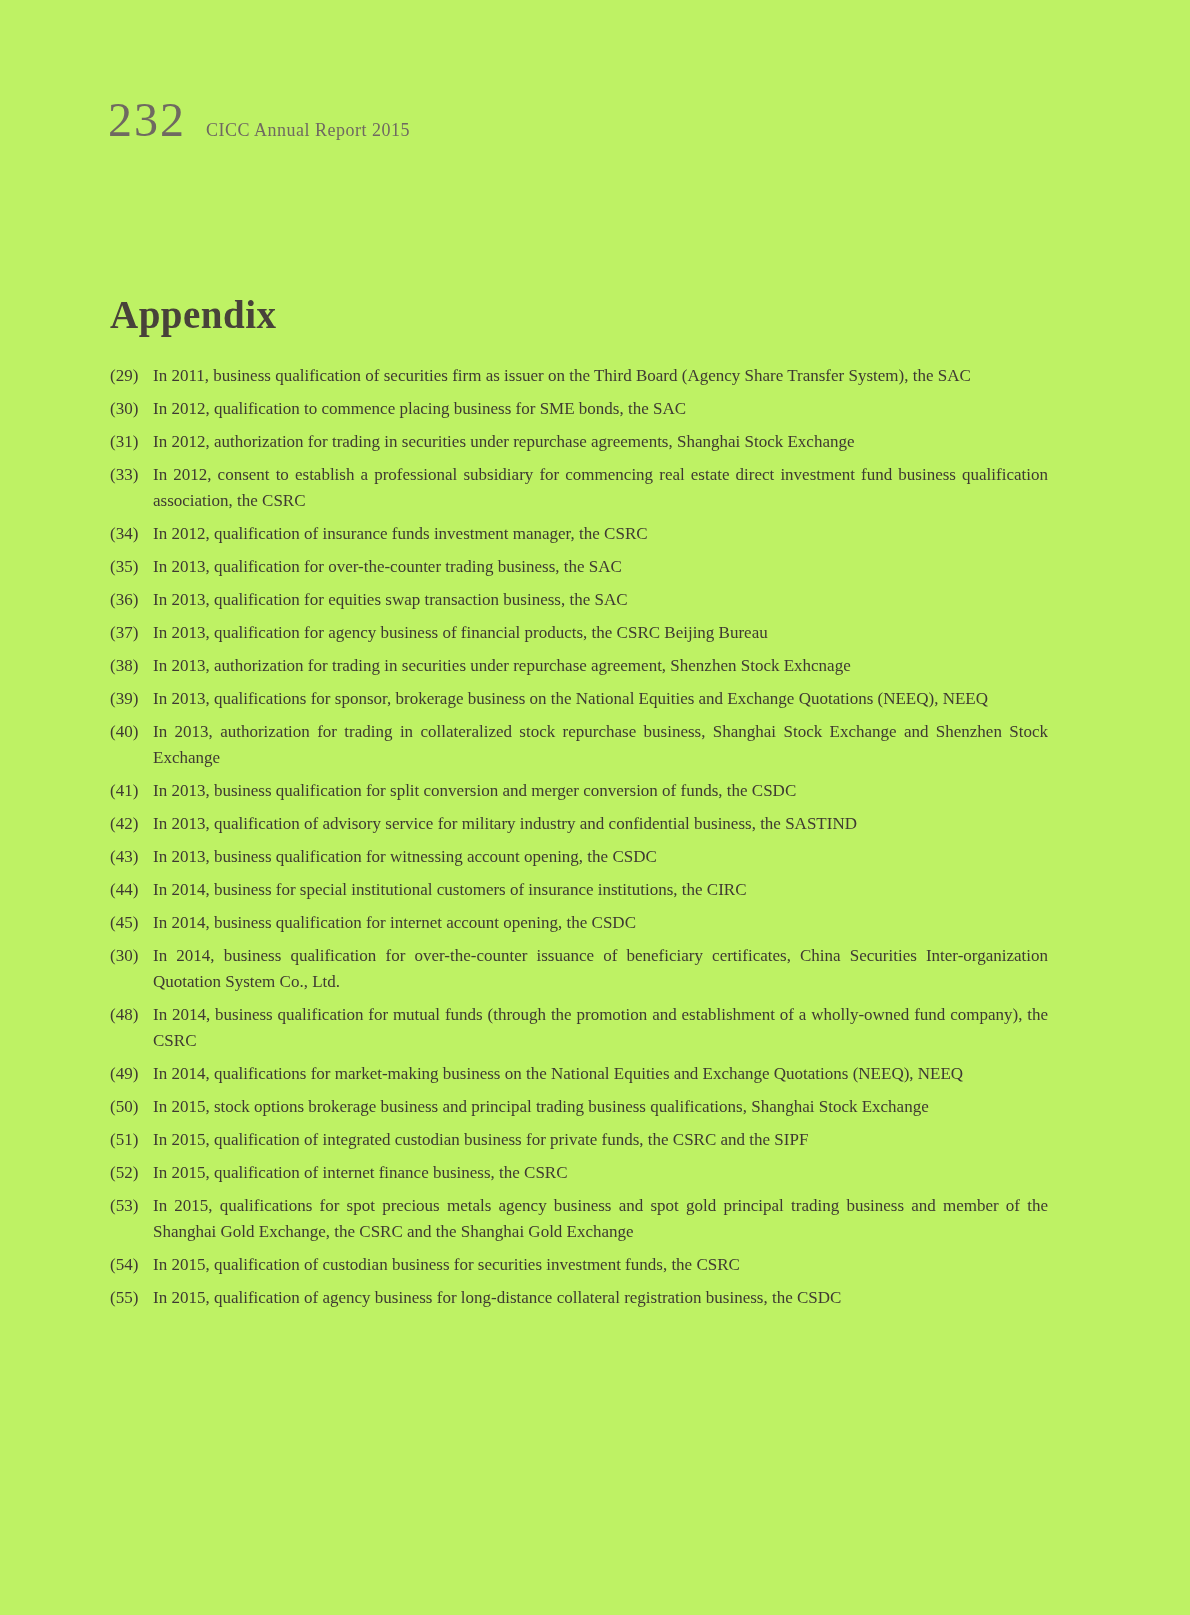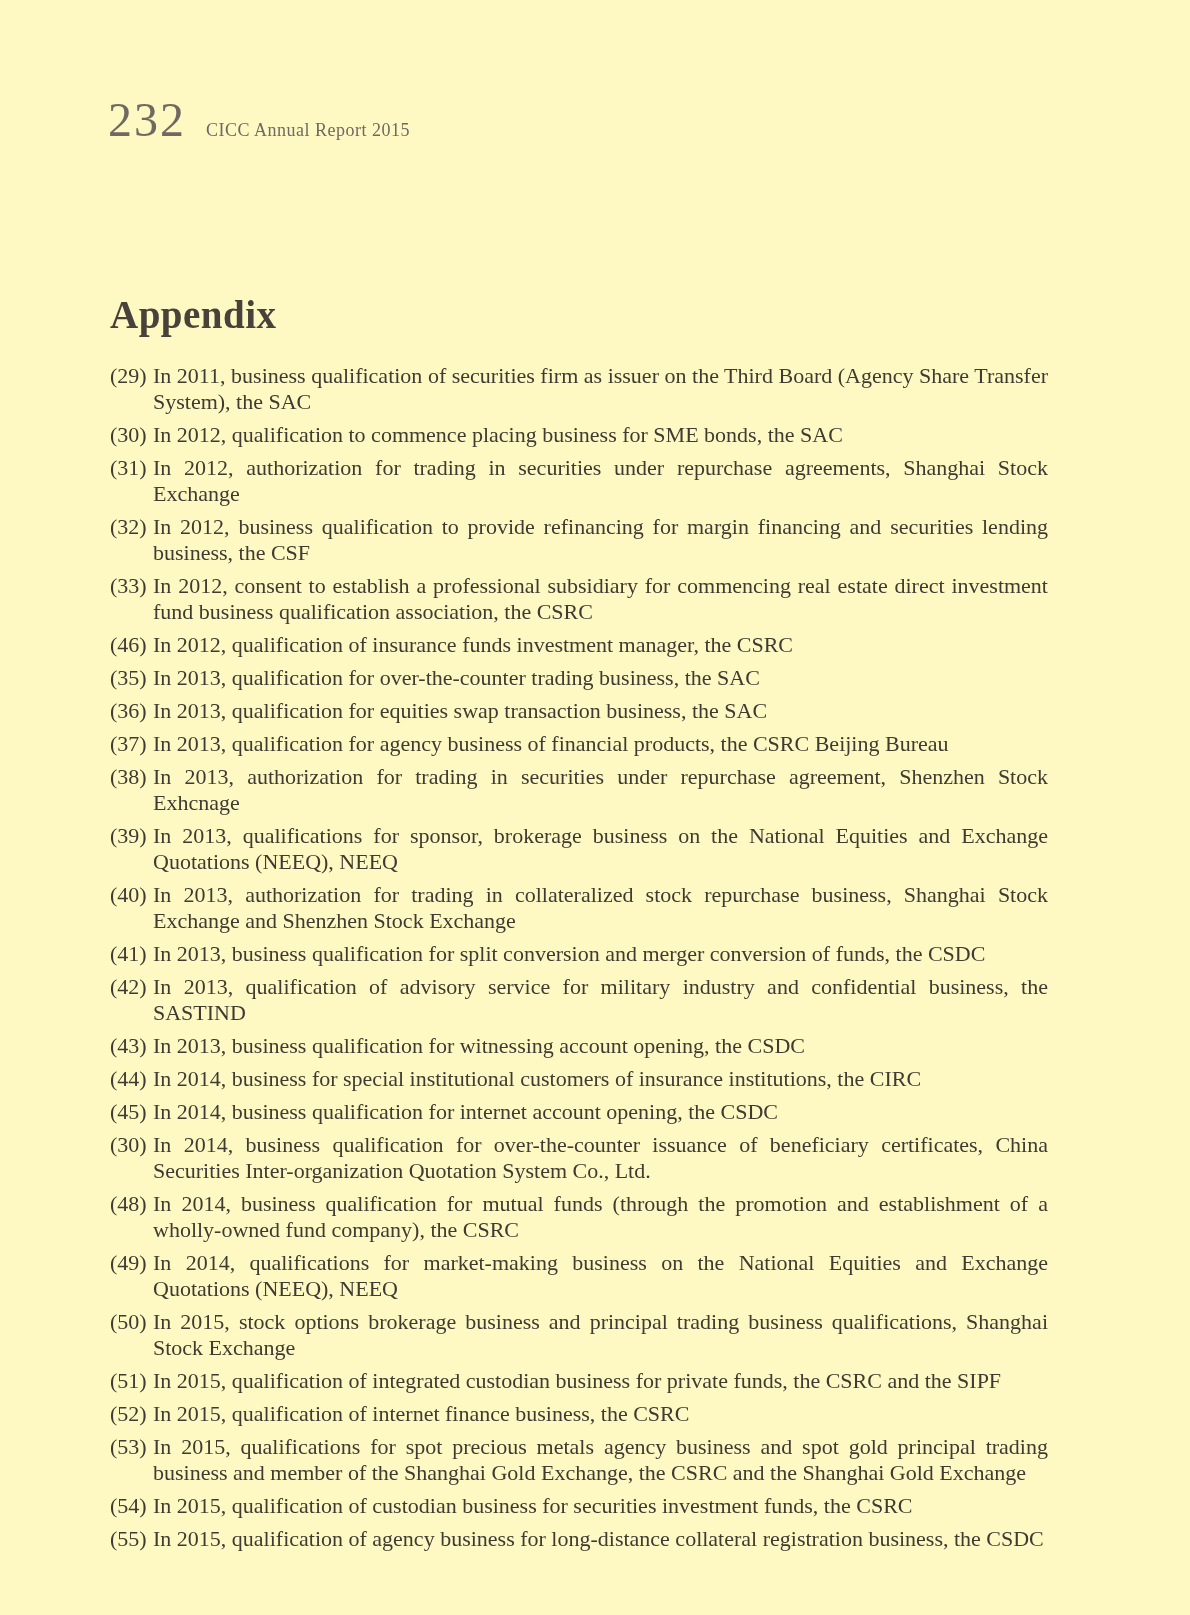--- a/index.html
+++ b/index.html
@@ -4,21 +4,21 @@
 <style>
   html, body {
     margin: 0;
     padding: 0;
     background: #fdf0e4;
   }
   .page {
     position: relative;
     width: 1190px;
     height: 1615px;
-    background: #fef9c3;
+    background: #bef264;
     font-family: "Liberation Serif", serif;
     color: #3f3a32;
     box-sizing: border-box;
     overflow: hidden;
   }
   .page-header {
     position: absolute;
     left: 108px;
     top: 96px;
     display: flex;
@@ -48,21 +48,21 @@
   }
   .items {
     position: absolute;
     left: 110px;
     top: 363px;
     width: 938px;
   }
   .item {
     display: flex;
     margin-bottom: 7px;
-    font-size: 22px;
+    font-size: 17px;
     line-height: 26px;
   }
   .item .num {
     flex: 0 0 43px;
     text-align: left;
   }
   .item .txt {
     flex: 1;
     text-align: justify;
   }
@@ -87,32 +87,28 @@
   <div class="item">
     <span class="num">(30)</span>
     <span class="txt">In 2012, qualification to commence placing business for SME bonds, the SAC</span>
   </div>
 
   <div class="item">
     <span class="num">(31)</span>
     <span class="txt">In 2012, authorization for trading in securities under repurchase agreements, Shanghai Stock Exchange</span>
   </div>
 
-  <div class="item">
-    <span class="num">(32)</span>
-    <span class="txt">In 2012, business qualification to provide refinancing for margin financing and securities lending business, the CSF</span>
-  </div>
 
   <div class="item">
     <span class="num">(33)</span>
     <span class="txt">In 2012, consent to establish a professional subsidiary for commencing real estate direct investment fund business qualification association, the CSRC</span>
   </div>
 
   <div class="item">
-    <span class="num">(46)</span>
+    <span class="num">(34)</span>
     <span class="txt">In 2012, qualification of insurance funds investment manager, the CSRC</span>
   </div>
 
   <div class="item">
     <span class="num">(35)</span>
     <span class="txt">In 2013, qualification for over-the-counter trading business, the SAC</span>
   </div>
 
   <div class="item">
     <span class="num">(36)</span>

